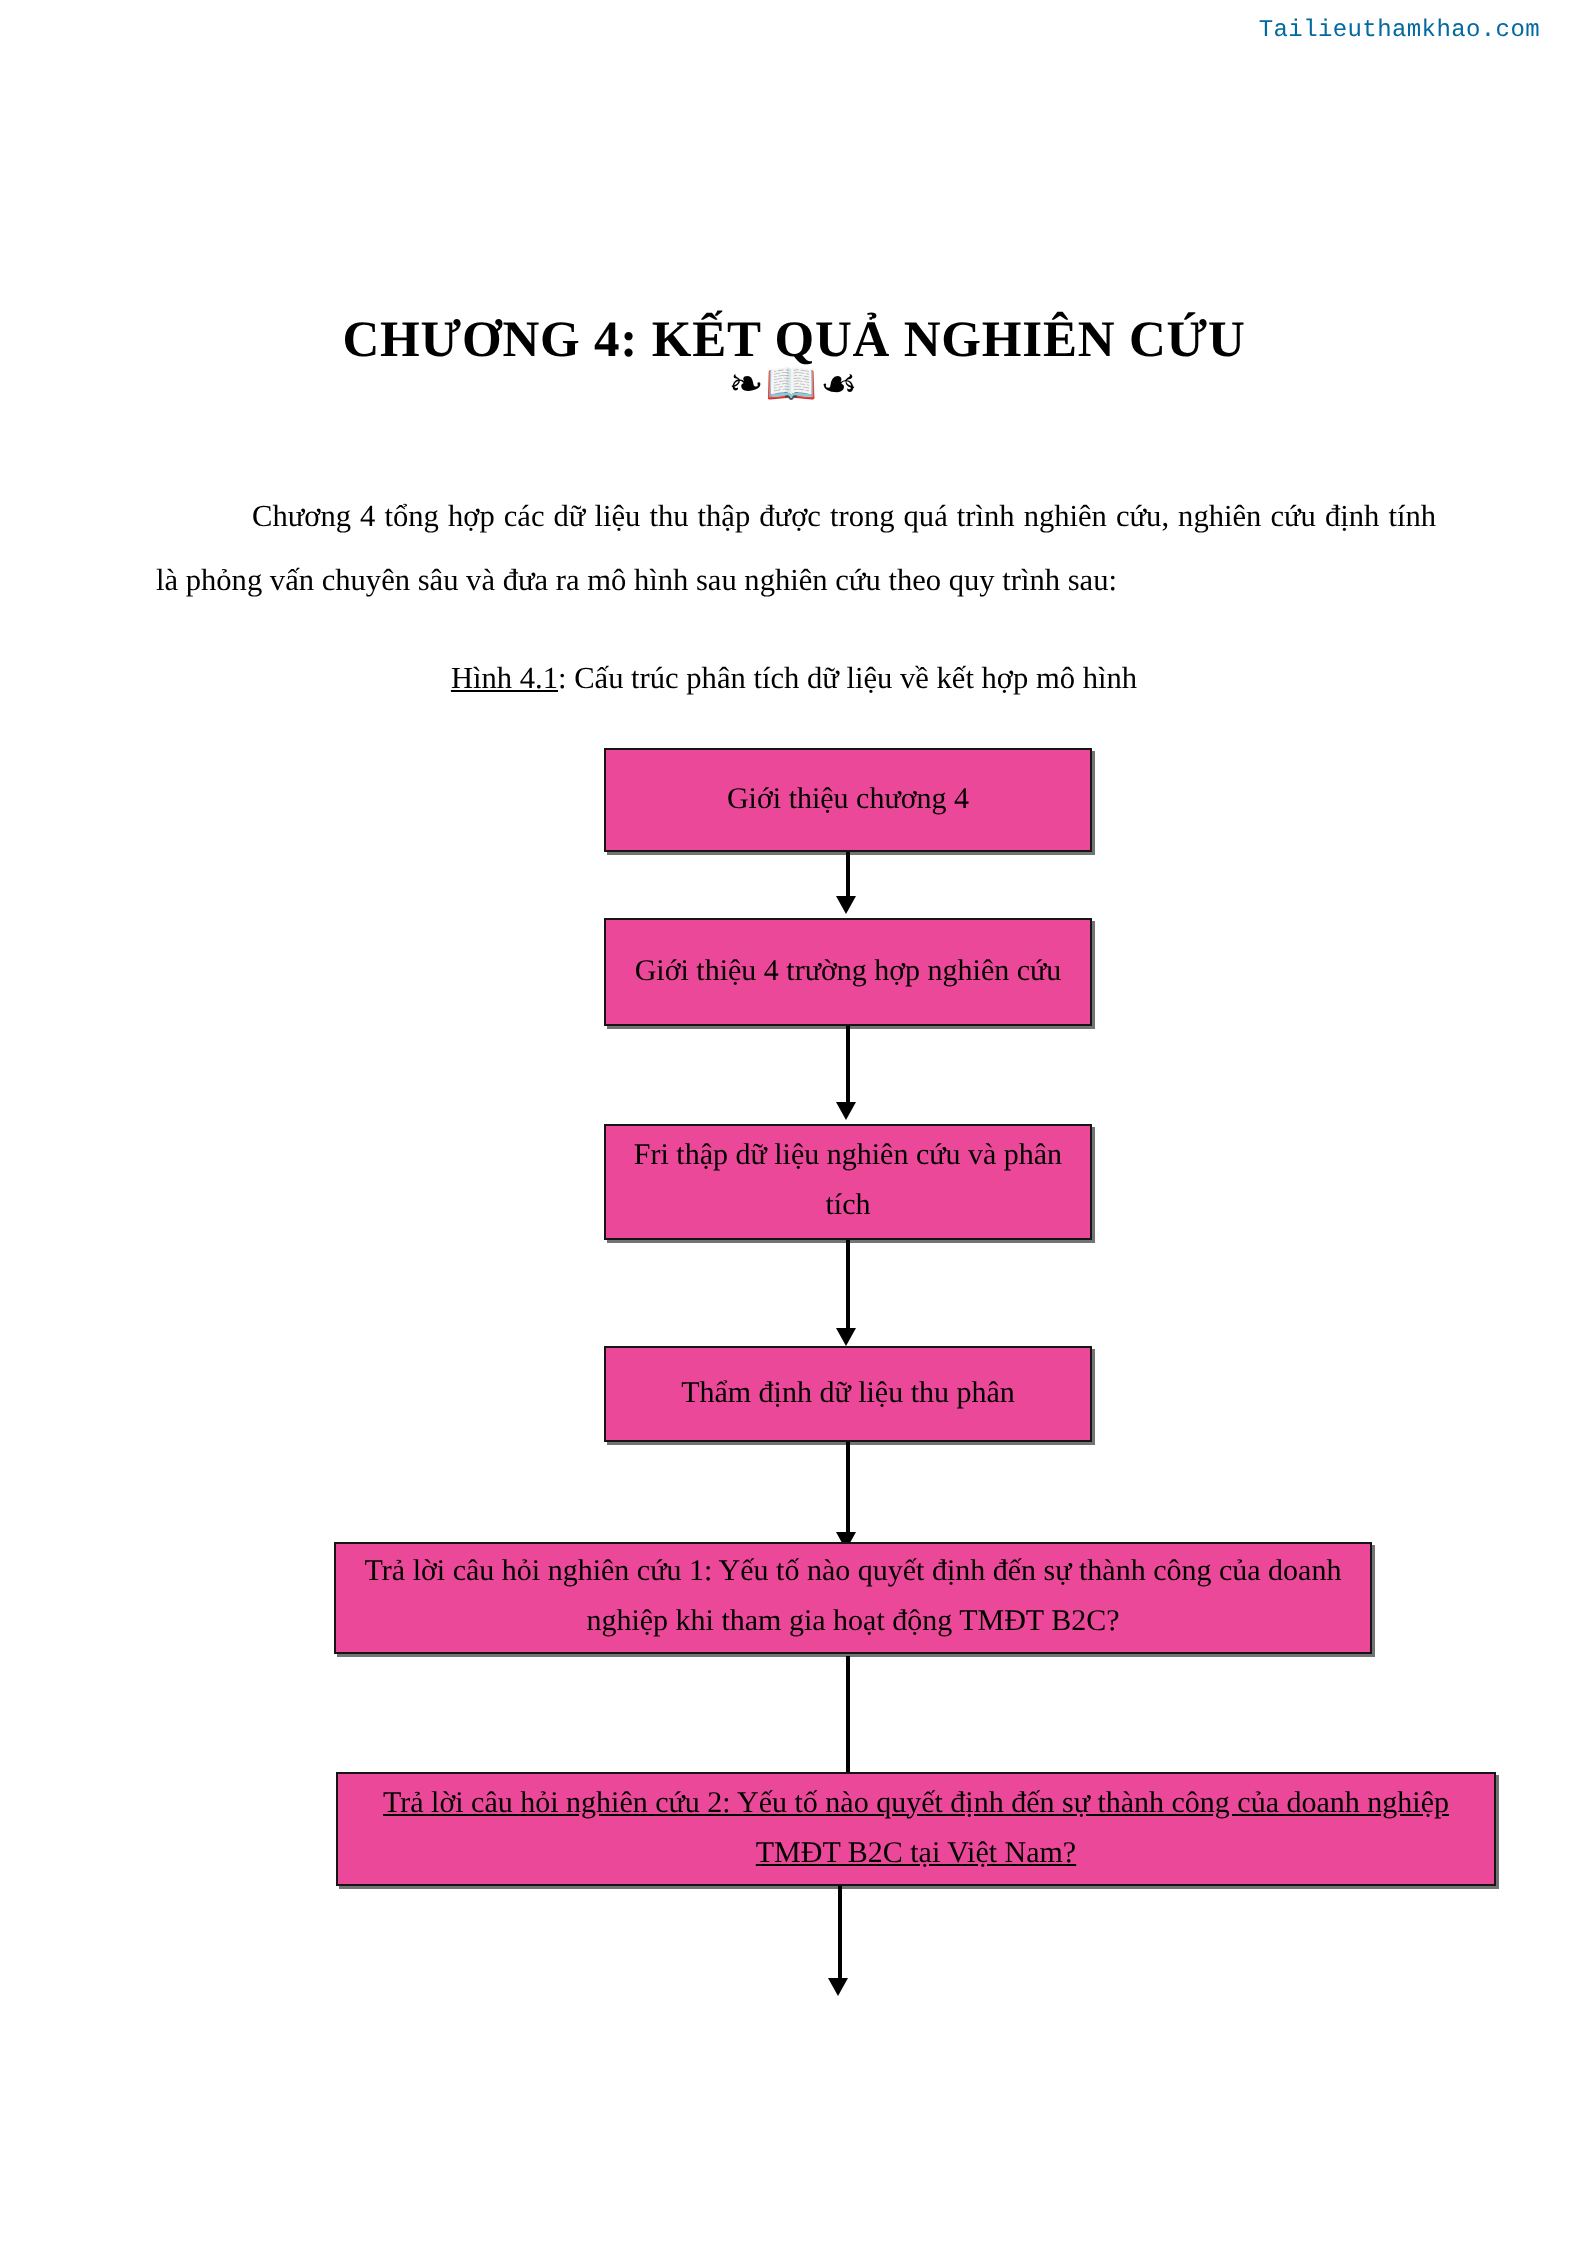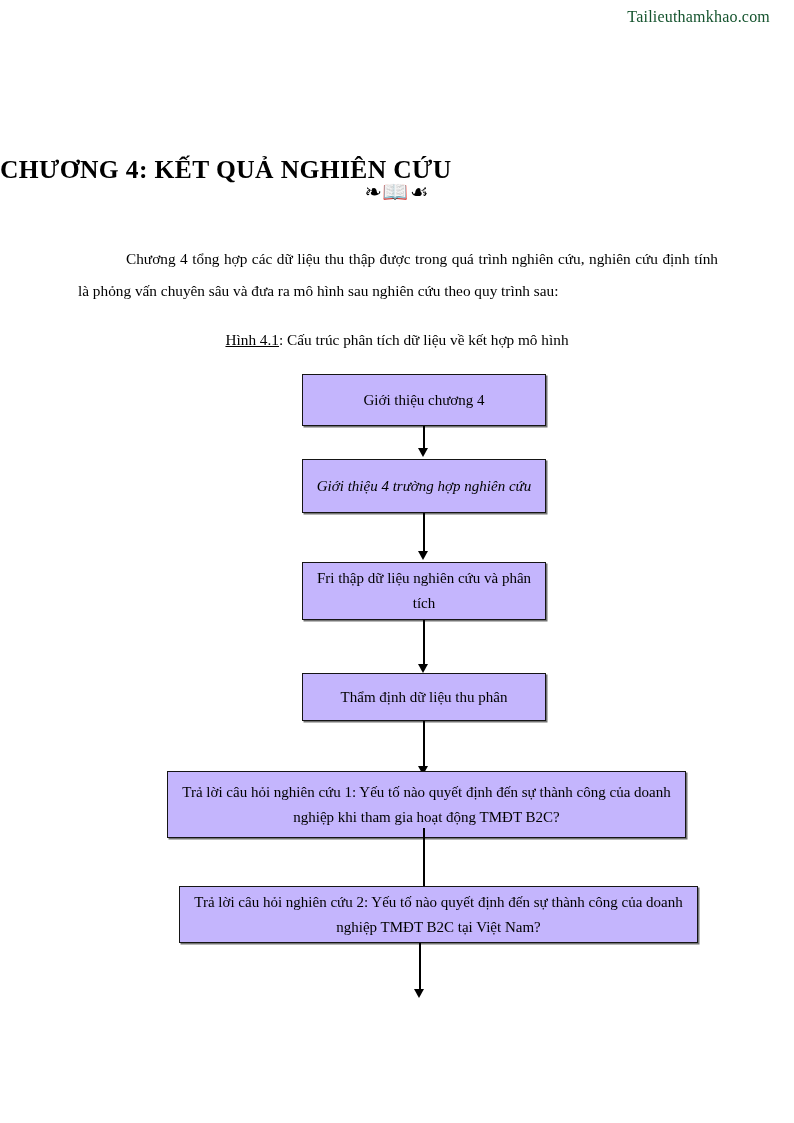--- a/index.html
+++ b/index.html
@@ -21,34 +21,34 @@
     width: 794px;
     height: 1123px;
     box-sizing: border-box;
   }
 
   
   .site-tag {
     position: absolute;
     top: 8px;
     right: 24px;
-    font-family: Liberation Serif, serif;
-    font-size: 16px;
-    color: #14532d;
+    font-family: Liberation Mono, monospace;
+    font-size: 12px;
+    color: #0369a1;
     letter-spacing: 0.2px;
     white-space: nowrap;
   }
 
   
   .chapter-title {
     position: absolute;
     top: 138px;
     left: 0;
     width: 794px;
-    text-align: left;
+    text-align: center;
     font-size: 25.5px;
     font-weight: bold;
     letter-spacing: 0.4px;
     white-space: nowrap;
   }
 
   .ornament {
     position: absolute;
     top: 182px;
     left: 0;
@@ -92,21 +92,21 @@
     top: 0;
     left: 0;
     width: 794px;
     height: 1123px;
     pointer-events: none;
   }
 
   .node {
     position: absolute;
     box-sizing: border-box;
-    background: #c4b5fd;
+    background: #ec4899;
     border: 1.3px solid #151515;
     box-shadow: 1.5px 1.5px 0 0 rgba(90,90,90,0.85);
     display: flex;
     align-items: center;
     justify-content: center;
     text-align: center;
     font-size: 15px;
     line-height: 25px;
     padding: 2px 10px;
     pointer-events: auto;
@@ -145,39 +145,39 @@
     <span class="fig-label">Hình 4.1</span><span>: Cấu trúc phân tích dữ liệu về kết hợp mô hình</span>
   </div>
 
   <div class="flowchart">
 
     <div class="node" style="left:302px; top:374px; width:244px; height:52px;">Giới thiệu chương 4</div>
 
     <div class="connector" style="left:423px; top:426px; height:24px;"></div>
     <div class="arrowhead" style="left:418px; top:448px;"></div>
 
-    <div class="node" style="left:302px; top:459px; width:244px; height:54px;font-style:italic;">Giới thiệu 4 trường hợp nghiên cứu</div>
+    <div class="node" style="left:302px; top:459px; width:244px; height:54px;">Giới thiệu 4 trường hợp nghiên cứu</div>
 
     <div class="connector" style="left:423px; top:513px; height:40px;"></div>
     <div class="arrowhead" style="left:418px; top:551px;"></div>
 
     <div class="node" style="left:302px; top:562px; width:244px; height:58px;">Fri thập dữ liệu nghiên cứu và phân tích</div>
 
     <div class="connector" style="left:423px; top:620px; height:46px;"></div>
     <div class="arrowhead" style="left:418px; top:664px;"></div>
 
     <div class="node" style="left:302px; top:673px; width:244px; height:48px;">Thẩm định dữ liệu thu phân</div>
 
     <div class="connector" style="left:423px; top:721px; height:47px;"></div>
     <div class="arrowhead" style="left:418px; top:766px;"></div>
 
-    <div class="node" style="left:167px; top:771px; width:519px; height:67px;">Trả lời câu hỏi nghiên cứu 1: Yếu tố nào quyết định đến sự thành công của doanh nghiệp khi tham gia hoạt động TMĐT B2C?</div>
+    <div class="node" style="left:167px; top:771px; width:519px; height:56px;">Trả lời câu hỏi nghiên cứu 1: Yếu tố nào quyết định đến sự thành công của doanh nghiệp khi tham gia hoạt động TMĐT B2C?</div>
 
     <div class="connector" style="left:423px; top:828px; height:58px;"></div>
 
-    <div class="node" style="left:179px; top:886px; width:519px; height:57px;">Trả lời câu hỏi nghiên cứu 2: Yếu tố nào quyết định đến sự thành công của doanh nghiệp TMĐT B2C tại Việt Nam?</div>
+    <div class="node" style="left:168px; top:886px; width:580px; height:57px;text-decoration:underline;">Trả lời câu hỏi nghiên cứu 2: Yếu tố nào quyết định đến sự thành công của doanh nghiệp TMĐT B2C tại Việt Nam?</div>
 
     <div class="connector" style="left:419px; top:943px; height:48px;"></div>
     <div class="arrowhead" style="left:414px; top:989px;"></div>
 
 
   </div>
 </div>
 
 </body></html>

